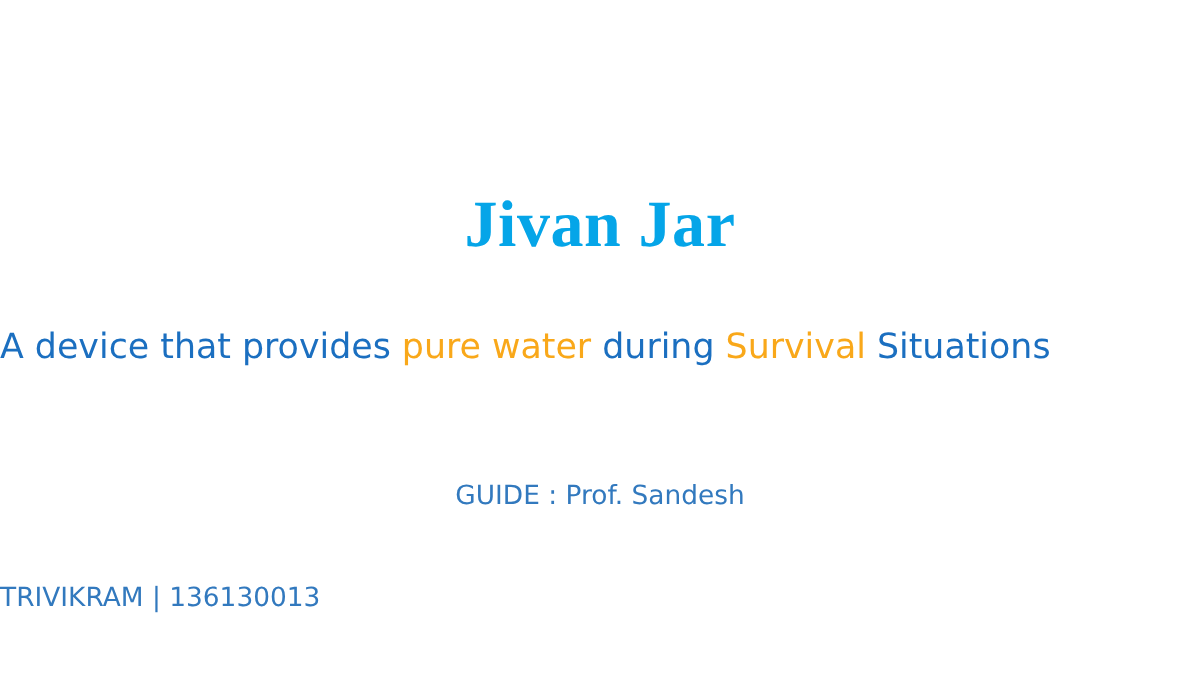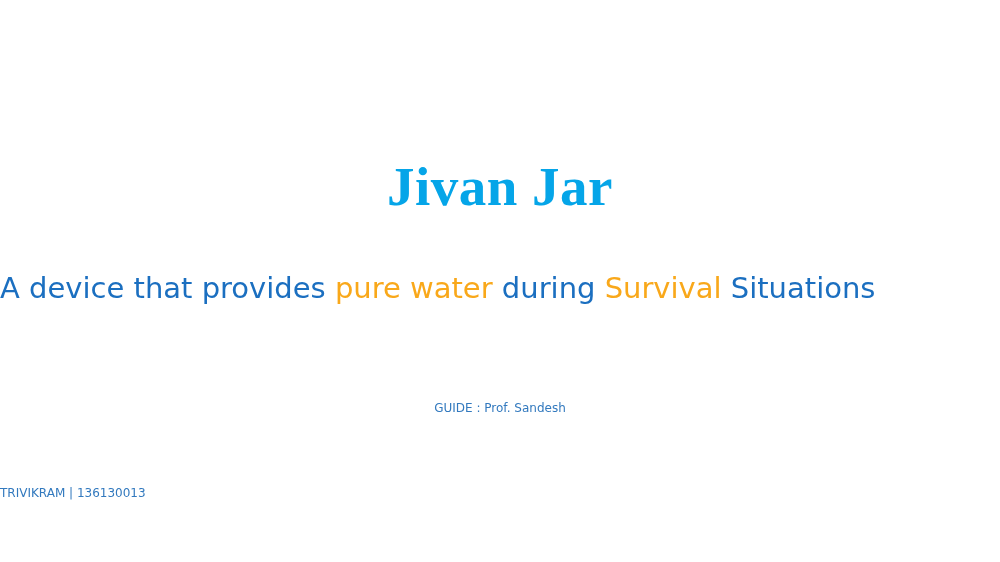--- a/index.html
+++ b/index.html
@@ -72,21 +72,21 @@
   }
   .credit-block {
     position: absolute;
     top: 486px;
     left: 0;
     width: 1000px;
     text-align: left;
   }
   .credit-line {
     font-family: "DejaVu Sans", sans-serif;
-    font-size: 12px;
+    font-size: 22px;
     font-weight: 400;
     line-height: 1.2;
     color: #3279BE;
     margin: 0;
     white-space: nowrap;
   }
 </style>
 </head>
 <body>
 

